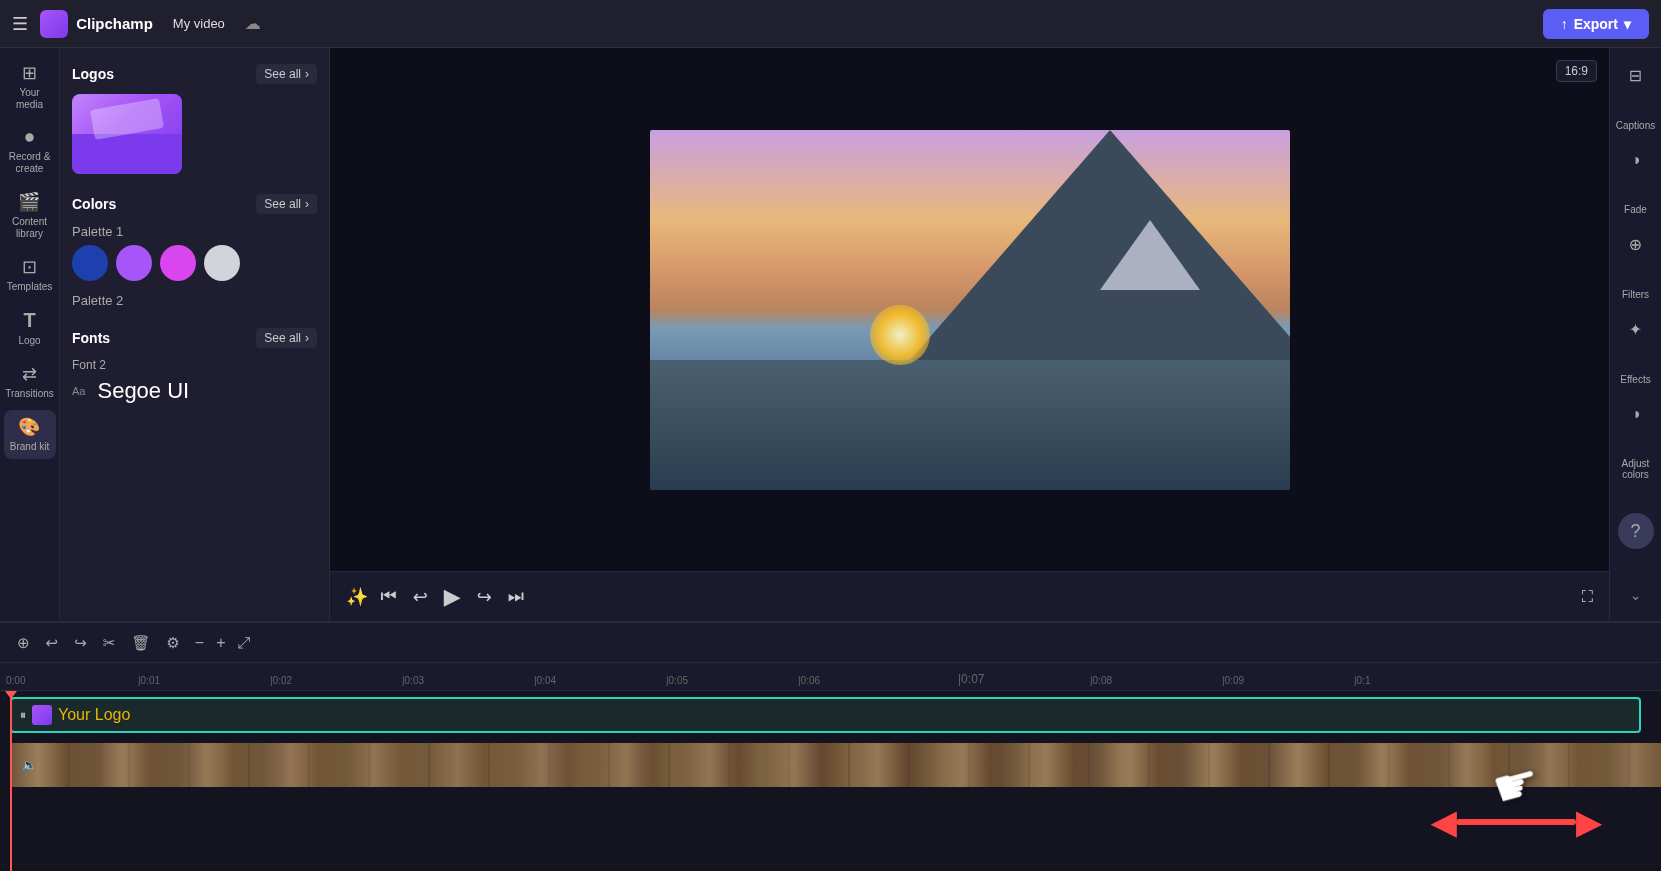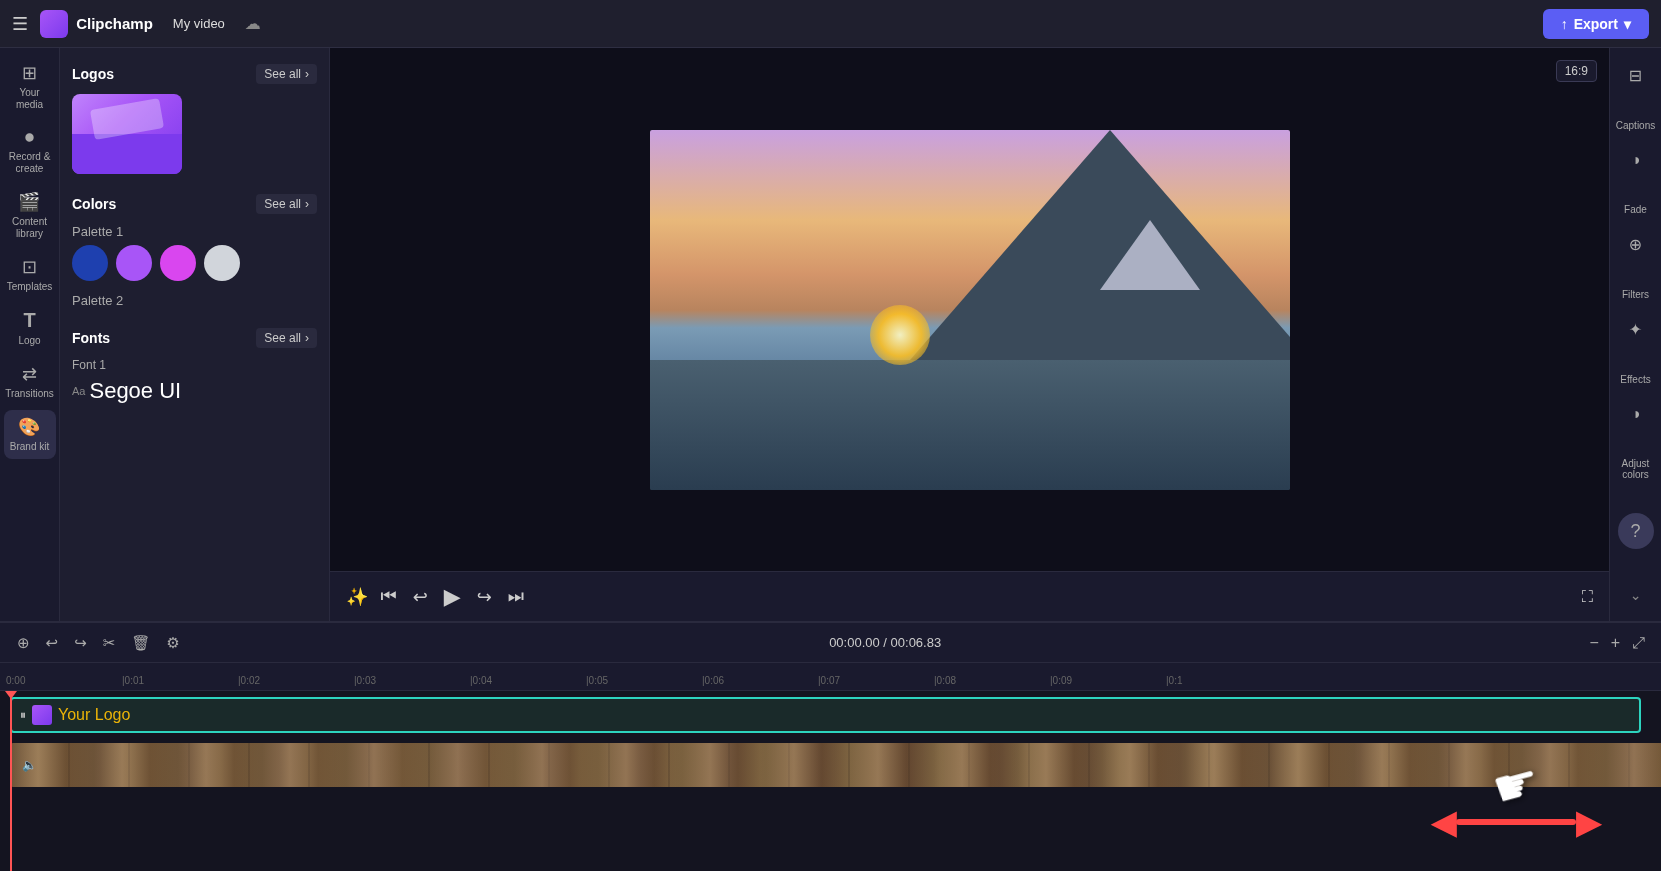--- a/index.html
+++ b/index.html
@@ -148,21 +148,21 @@
     .palette-label { font-size: 13px; color: #aaa; margin-bottom: 6px; }
     .color-row { display: flex; gap: 8px; margin-bottom: 12px; }
     .color-swatch {
       width: 36px; height: 36px;
       border-radius: 50%;
       cursor: pointer;
     }
 
     .fonts-section { }
     .font-label { font-size: 12px; color: #aaa; margin-bottom: 6px; }
-    .font-preview { display: flex; align-items: center; gap: 4px; }
+    .font-preview { display: flex; align-items: center; gap: 12px; }
     .font-aa { font-size: 11px; color: #888; }
     .font-name { font-size: 22px; color: #fff; }
 
     
     .center-area {
       flex: 1;
       display: flex;
       flex-direction: column;
       background: #4d7c0f;
       position: relative;
@@ -662,21 +662,21 @@
     </div>
 
     <div class="brand-section fonts-section">
       <div class="brand-section-header">
         <span class="brand-section-title">Fonts</span>
         <button class="see-all-btn">
           <span>See all</span>
           <span>›</span>
         </button>
       </div>
-      <p class="font-label">Font 1</p>
+      <p class="font-label">Font 2</p>
       <div class="font-preview">
         <span class="font-aa">Aa</span>
         <span class="font-name">Segoe UI</span>
       </div>
     </div>
   </div>
 
   <div class="center-area">
 
     <div class="video-preview">
@@ -757,41 +757,40 @@
 
 <div class="timeline-area">
 
   <div class="timeline-toolbar">
     <button class="tl-btn" title="Magic tools">⊕</button>
     <button class="tl-btn" title="Undo">↩</button>
     <button class="tl-btn" title="Redo">↪</button>
     <button class="tl-btn" title="Cut">✂</button>
     <button class="tl-btn" title="Delete">🗑</button>
     <button class="tl-btn" title="Clip settings">⚙</button>
-    <span class="tl-time">00:00.00 / 00:06.83</span>
     <div class="tl-zoom">
       <button class="tl-zoom-btn">−</button>
       <button class="tl-zoom-btn">+</button>
       <button class="tl-zoom-btn">⤢</button>
     </div>
   </div>
 
   <div class="timeline-content">
 
     <div class="timeline-ruler">
       <div style="display:flex;align-items:flex-end;padding-left:6px;width:100%;">
-        <div style="display:flex;gap:0;align-items:flex-end;width:100%;">
+        <div style="display:flex;gap:16px;align-items:flex-end;width:100%;">
           <span style="font-size:10px;color:#666;width:116px;position:relative;">0:00</span>
           <span style="font-size:10px;color:#666;width:116px;">|0:01</span>
           <span style="font-size:10px;color:#666;width:116px;">|0:02</span>
           <span style="font-size:10px;color:#666;width:116px;">|0:03</span>
           <span style="font-size:10px;color:#666;width:116px;">|0:04</span>
           <span style="font-size:10px;color:#666;width:116px;">|0:05</span>
           <span style="font-size:10px;color:#666;width:116px;">|0:06</span>
-          <span style="font-size:10px;color:#666;width:116px;">|0:07</span>
+          <span style="font-size:12px;color:#666;width:116px;margin-left:28px;">|0:07</span>
           <span style="font-size:10px;color:#666;width:116px;">|0:08</span>
           <span style="font-size:10px;color:#666;width:116px;">|0:09</span>
           <span style="font-size:10px;color:#666;width:116px;">|0:1</span>
         </div>
       </div>
     </div>
 
     <div class="timeline-tracks">
 
       <div class="playhead"></div>

